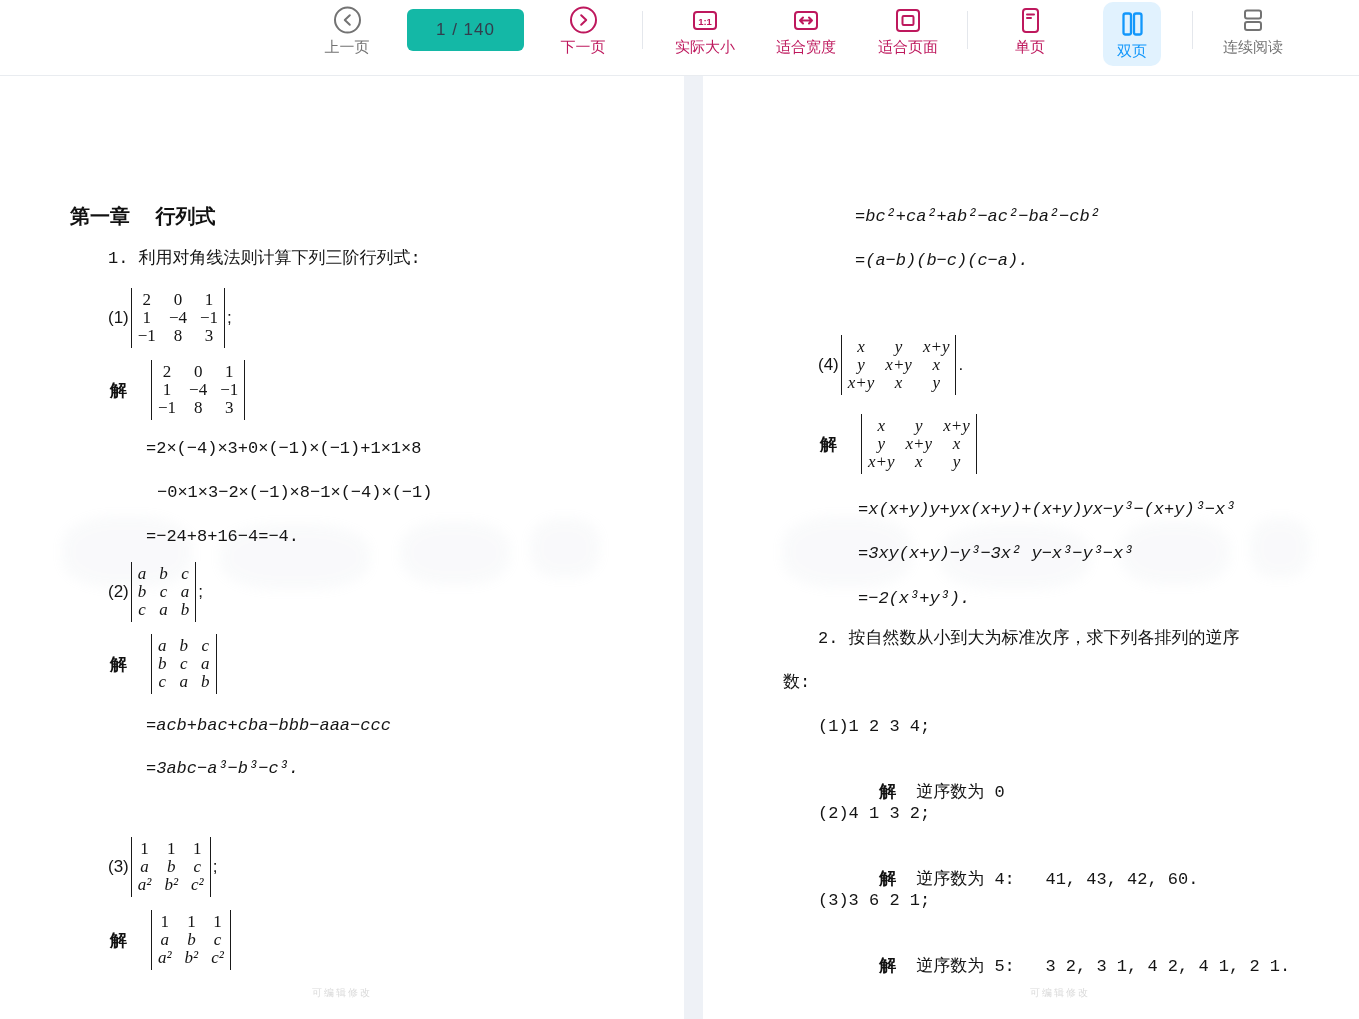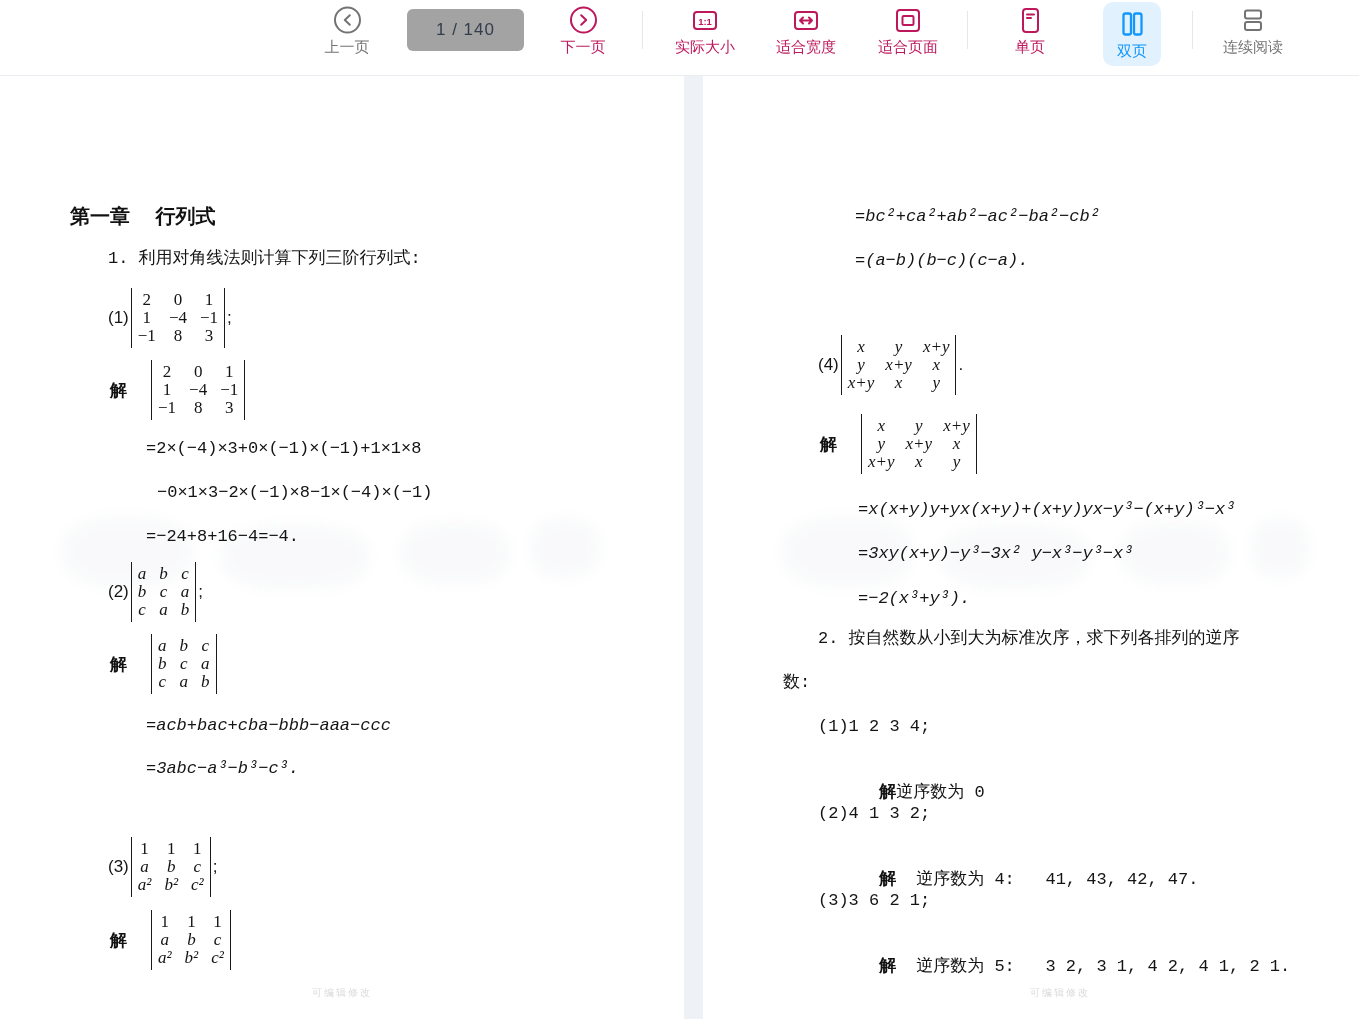--- a/index.html
+++ b/index.html
@@ -19,21 +19,21 @@
     color:#be185d;cursor:pointer;user-select:none;
   }
   .tool .ticon{display:block;height:30px;}
   .tool .tlabel{font-size:15px;line-height:18px;margin-top:3px;white-space:nowrap;}
   .tool.disabled{color:#737373;cursor:default;}
   .tool.active{
     background:#e1f2fe;border-radius:10px;top:2px;padding:7px 14px 6px;color:#1297fb;
   }
   .pagebox{
     position:absolute;left:407px;top:9px;width:117px;height:42px;
-    background:#a3a3a3;border-radius:6px;display:flex;align-items:center;justify-content:center;
+    background:#14b8a6;border-radius:6px;display:flex;align-items:center;justify-content:center;
     font-size:17px;color:#333d4d;letter-spacing:1px;cursor:text;
   }
   .vdiv{position:absolute;top:11px;width:1px;height:38px;background:#e4e7ec;}
   svg.icn{stroke:currentColor;fill:none;stroke-width:2;}
   
   .content{position:relative;height:943px;background:#ffffff;}
   .page-gap{position:absolute;left:684px;top:0;width:19px;height:100%;background:#eef1f6;}
   .line{position:absolute;font-size:17px;line-height:22px;white-space:pre;color:#141414;font-family:Liberation Mono, monospace;}
   .line.it{font-style:italic;}
   .cn{font-size:17px;}
@@ -324,25 +324,25 @@
 
     <div class="line it" style="left:858px;top:423px">=x(x+y)y+yx(x+y)+(x+y)yx−y³−(x+y)³−x³</div>
     <div class="line it" style="left:858px;top:467px">=3xy(x+y)−y³−3x² y−x³−y³−x³</div>
     <div class="line it" style="left:858px;top:512px">=−2(x³+y³).</div>
 
     <div class="line cn" style="left:818px;top:552px">2. 按自然数从小到大为标准次序，求下列各排列的逆序</div>
     <div class="line cn" style="left:783px;top:596px">数:</div>
 
     <div class="line" style="left:818px;top:640px">(1)1 2 3 4;</div>
     <div class="line" style="left:818px;top:684px">
-      <span class="jie">解</span><span style="">逆序数为 0</span>
+      <span class="jie">解</span><span style="margin-left:20px">逆序数为 0</span>
     </div>
     <div class="line" style="left:818px;top:727px">(2)4 1 3 2;</div>
     <div class="line" style="left:818px;top:771px">
-      <span class="jie">解</span><span style="margin-left:20px">逆序数为 4:   41, 43, 42, 47.</span>
+      <span class="jie">解</span><span style="margin-left:20px">逆序数为 4:   41, 43, 42, 60.</span>
     </div>
     <div class="line" style="left:818px;top:814px">(3)3 6 2 1;</div>
     <div class="line" style="left:818px;top:858px">
       <span class="jie">解</span><span style="margin-left:20px">逆序数为 5:   3 2, 3 1, 4 2, 4 1, 2 1.</span>
     </div>
 
     <div class="footnote" style="left:1030px;top:910px">可编辑修改</div>
   </main>
 </div>
 

